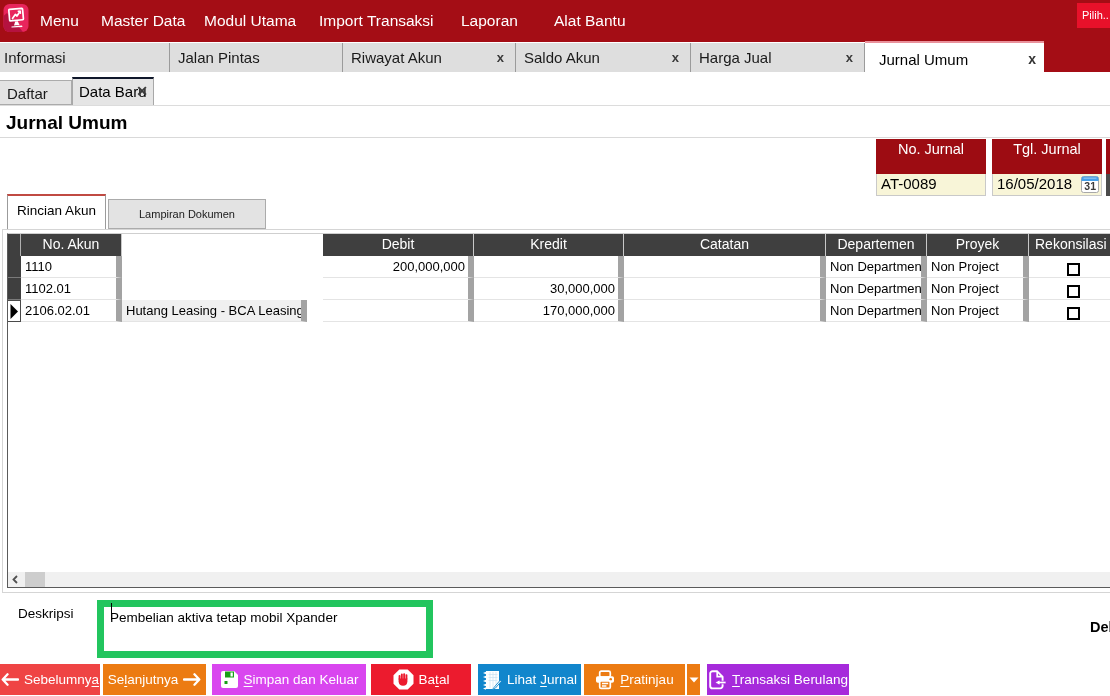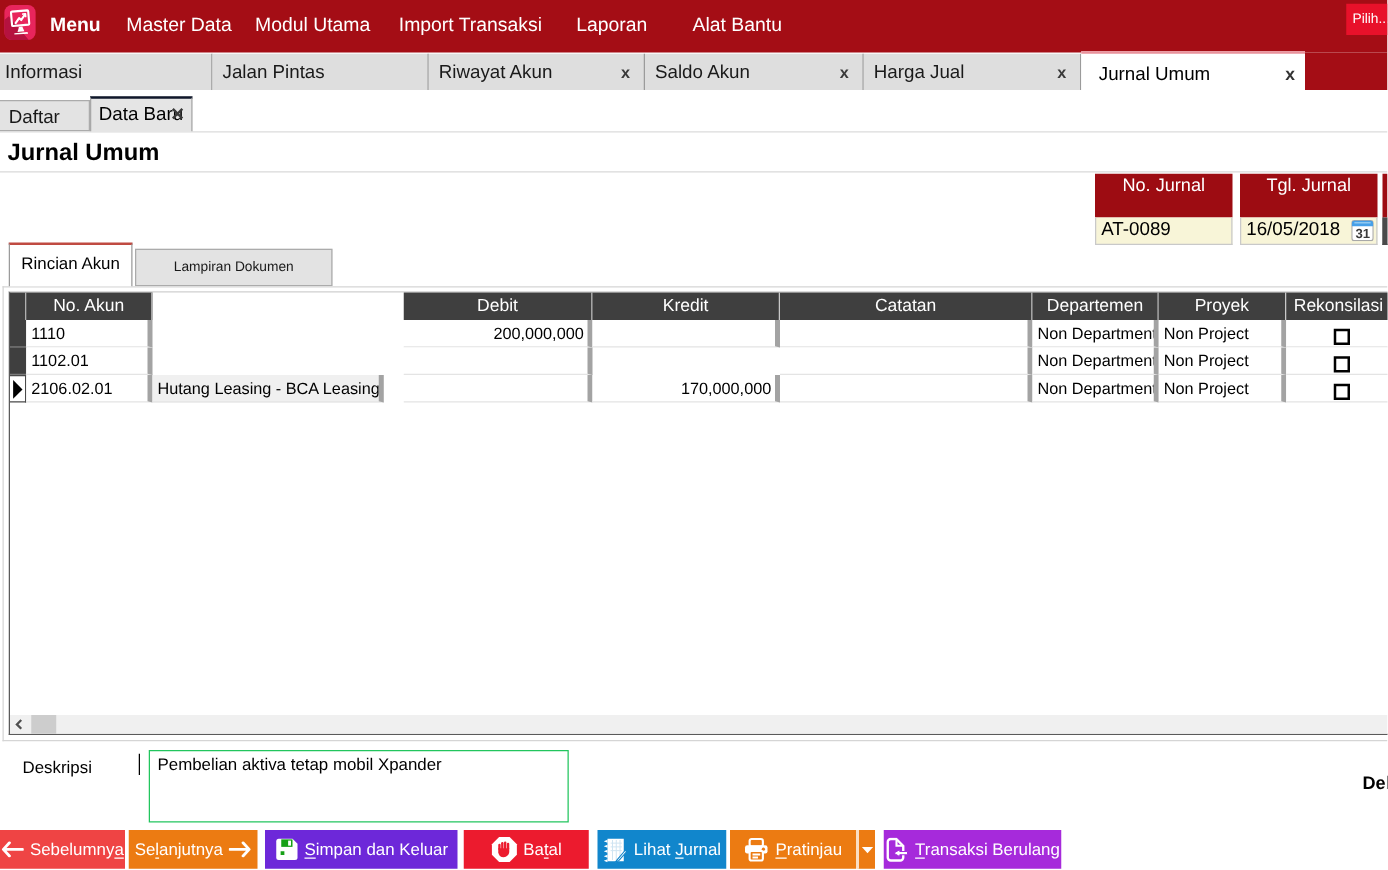--- a/index.html
+++ b/index.html
@@ -54,33 +54,33 @@
 #tab-lampiran { left:108px; top:199px; width:158px; height:30px; background:#E3E3E3;
   border:1px solid #ABABAB; font-size:11px; line-height:28px; text-align:center; color:#1a1a1a; }
 
 
 #gridpanel { left:2px; top:229px; width:1108px; height:364px; border:1px solid #D5D5D5; border-right:none; background:#fff; }
 #gridinner { position:absolute; left:4px; top:3px; width:1104px; height:355px; border:1px solid #5A5A5A; border-top:1px solid #CFCFCF; border-right:none; background:#fff; }
 .hcell { position:absolute; top:0; height:22px; background:#3F3F3F; color:#fff;
   font-size:14px; text-align:center; line-height:21px; border-right:1px solid #C8C8C8; overflow:hidden; }
 .rowsel { position:absolute; left:0; width:13px; height:22px; background:#3F3F3F; border-bottom:1px solid #7a7a7a;}
 .cell { position:absolute; height:22px; font-size:13px; line-height:21px; color:#000;
-  border-bottom:1px solid #E4E4E4; border-right:4px solid #a3a3a3; padding:0 3px 0 4px; white-space:nowrap; overflow:hidden; background:#fff;}
+  border-bottom:1px solid #E4E4E4; border-right:6px solid #a3a3a3; padding:0 3px 0 4px; white-space:nowrap; overflow:hidden; background:#fff;}
 .num { text-align:right; }
 .gray { background:#F0F0F0; }
 .cbx { position:absolute; width:13px; height:13px; border:2px solid #000; background:#fff; left:38px; top:7px;}
 
 
 #hscroll { left:8px; top:572px; width:1102px; height:15px; background:#F0F0F0; }
 #hthumb { position:absolute; left:17px; top:0px; width:20px; height:15px; background:#CDCDCD; }
 
 
 #lbl-desk { left:18px; top:606px; font-size:13.5px; color:#000; }
-#ta-desk { left:97px; top:600px; width:336px; height:58px; border:1px solid #22c55e;
-  font-size:13.5px; padding:3px 0 0 6px; color:#000;margin-left:22px; }
+#ta-desk { left:97px; top:600px; width:336px; height:58px; border:7px solid #22c55e;
+  font-size:13.5px; padding:3px 0 0 6px; color:#000; }
 #caret { left:111px; top:603px; width:1px; height:17px; background:#000; }
 #deb { left:1090px; top:619px; font-size:14.5px; font-weight:bold; white-space:nowrap; }
 
 
 .btn { position:absolute; top:664px; height:31px; color:#fff; font-size:13.5px;
   display:flex; align-items:center; justify-content:center; gap:5px; white-space:nowrap; }
 .u { text-decoration:underline; text-underline-offset:2px; }
 </style>
 </head>
 <body>
@@ -91,21 +91,21 @@
   <rect x="0.5" y="1" width="25" height="28" rx="6" fill="#E8255C"></rect>
   <path d="M4 10 L20 29 L7 29 A6 6 0 0 1 0.5 23 L0.5 13 Z" fill="#B5123F"></path>
   <g stroke="#fff" fill="none" stroke-width="1.7" stroke-linecap="round" stroke-linejoin="round">
     <rect x="6.2" y="5.8" width="13.8" height="11.5" rx="0.8" transform="rotate(-5 13 11.5)"></rect>
     <path d="M9.5 15.5 L12.3 11.5 L14 13 L17 8.5"></path>
     <path d="M15.2 8.2 L17.3 8.1 L17.5 10.2" stroke-width="1.4"></path>
   </g>
   <path d="M12.2 18.5 L11 22.5 L16.5 22 L14.8 18.2 Z" fill="#fff"></path>
   <path d="M8.5 23.5 L19 22.6 L19.5 24 L8.5 24.6 Z" fill="#fff"></path>
 </svg>
-<div class="abs mitem" style="left:40px;font-weight:bold;">Menu</div>
+<div class="abs mitem" style="left:40px;">Menu</div>
 <div class="abs mitem" style="left:101px;">Master Data</div>
 <div class="abs mitem" style="left:204px;">Modul Utama</div>
 <div class="abs mitem" style="left:319px;">Import Transaksi</div>
 <div class="abs mitem" style="left:461px;">Laporan</div>
 <div class="abs mitem" style="left:554px;">Alat Bantu</div>
 <div class="abs" id="pilih">Pilih...</div>
 
 <div class="tab1" style="left:0; width:170px; padding-left:4px;">Informasi</div>
 <div class="tab1" style="left:170px; width:173px;">Jalan Pintas</div>
 <div class="tab1" style="left:343px; width:173px;">Riwayat Akun<span class="x">x</span></div>
@@ -162,20 +162,21 @@
     <div class="cell" style="top:22px; left:616px; width:202px;"></div>
     <div class="cell" style="top:22px; left:818px; width:101px;">Non Department</div>
     <div class="cell" style="top:22px; left:919px; width:102px;">Non Project</div>
     <div class="cell" style="top:22px; left:1021px; width:112px; border-right:none;">
         <div class="cbx"></div>
       </div>
 
     <div class="rowsel" style="top:44px;"></div>
     <div class="cell" style="top:44px; left:13px; width:101px;">1102.01</div>
     <div class="cell num" style="top:44px; left:315px; width:151px;"></div>
+    <div class="cell num" style="top:44px; left:466px; width:150px;">30,000,000</div>
     <div class="cell" style="top:44px; left:616px; width:202px;"></div>
     <div class="cell" style="top:44px; left:818px; width:101px;">Non Department</div>
     <div class="cell" style="top:44px; left:919px; width:102px;">Non Project</div>
     <div class="cell" style="top:44px; left:1021px; width:112px; border-right:none;">
         <div class="cbx"></div>
       </div>
 
     <div class="rowsel" style="top:66px; background:#fff; border:1px solid #4a4a4a; border-left:none;"><svg width="12" height="21" viewBox="0 0 12 21">
           <path d="M2.5 3 L10 10.5 L2.5 18 Z" fill="#000"></path>
         </svg></div>
@@ -209,21 +210,21 @@
       <path d="M8 1.5 L2 8 L8 14.5 M2.5 8 L21 8" stroke="#fff" stroke-width="2.8" fill="none" stroke-linecap="round" stroke-linejoin="round"></path>
     </svg>
   <span>Sebelumny<span class="u">a</span></span>
   </div>
 <div class="btn" style="left:103px; width:103px; background:#EC7B12;">
   <span>Se<span class="u">l</span>anjutnya</span>
   <svg width="18" height="13" viewBox="0 0 22 16">
       <path d="M14 1.5 L20 8 L14 14.5 M1 8 L19.5 8" stroke="#fff" stroke-width="2.8" fill="none" stroke-linecap="round" stroke-linejoin="round"></path>
     </svg>
   </div>
-<div class="btn" style="left:212px; width:154px; background:#6d28d9;">
+<div class="btn" style="left:212px; width:154px; background:#d946ef;">
   <svg width="19" height="19" viewBox="0 0 19 19">
       <path d="M1 3 a2 2 0 0 1 2-2 H14 L18 5 V16 a2 2 0 0 1 -2 2 H3 a2 2 0 0 1 -2 -2 Z" fill="#fff"></path>
       <rect x="5" y="1.5" width="9" height="6" fill="#16A016"></rect>
       <rect x="10.5" y="2.5" width="2.3" height="4" fill="#fff"></rect>
       <rect x="4.5" y="11" width="3" height="3" fill="#16A016"></rect>
     </svg>
   <span><span class="u">S</span>impan dan Keluar</span>
   </div>
 <div class="btn" style="left:371px; width:100px; background:#EC1B2E;">
   <svg width="21" height="21" viewBox="0 0 21 21">

